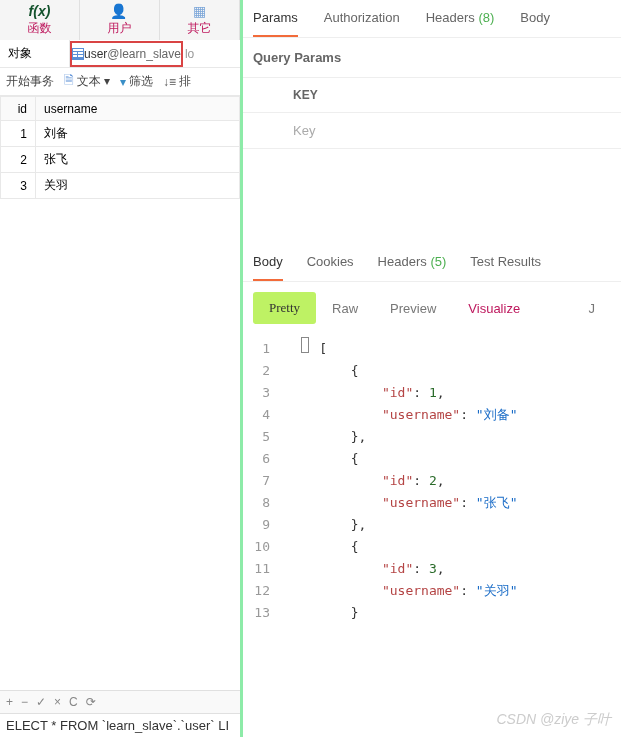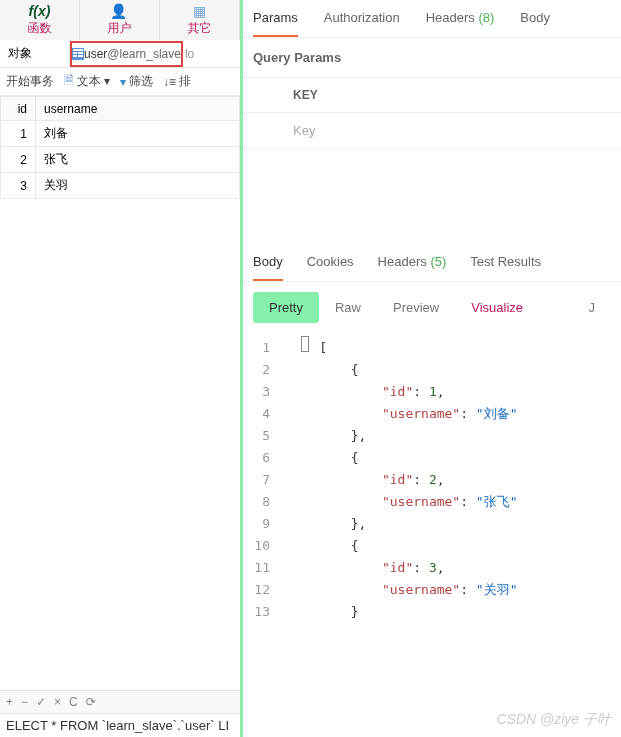--- a/index.html
+++ b/index.html
@@ -61,21 +61,21 @@
     .kv-row { display: flex; padding: 10px 10px 10px 50px; border-bottom: 1px solid #eee; color: #aaa; }
     
     .resp-spacer { flex: 0 0 95px; }
     
     .resp-tabs { display: flex; gap: 24px; padding: 10px 10px 0 10px; border-bottom: 1px solid #eee; }
     .resp-tab { padding-bottom: 10px; cursor: pointer; color: #666; }
     .resp-tab.active { color: #333; border-bottom: 2px solid #f26b3a; }
     
     .view-tabs { display: flex; gap: 0; padding: 10px 10px; align-items: center; }
     .view-tab { padding: 8px 16px; cursor: pointer; color: #777; border-radius: 3px; }
-    .view-tab.active { background: #86efac; color: #333; }
+    .view-tab.active { background: #bef264; color: #333; font-family: Liberation Serif, serif; }
     .view-tab.disabled { color: #be185d; }
     
     .code-area { font-family: Consolas, monospace; font-size: 13px; padding: 4px 0; line-height: 22px; }
     .code-line { display: flex; }
     .gutter { width: 45px; text-align: right; padding-right: 18px; color: #999; }
     .code-txt { white-space: pre; color: #333; }
     .j-key { color: #b44444; }
     .j-num { color: #2a6b2a; }
     .j-str { color: #1a6cc7; }
     .j-punc { color: #333; }

